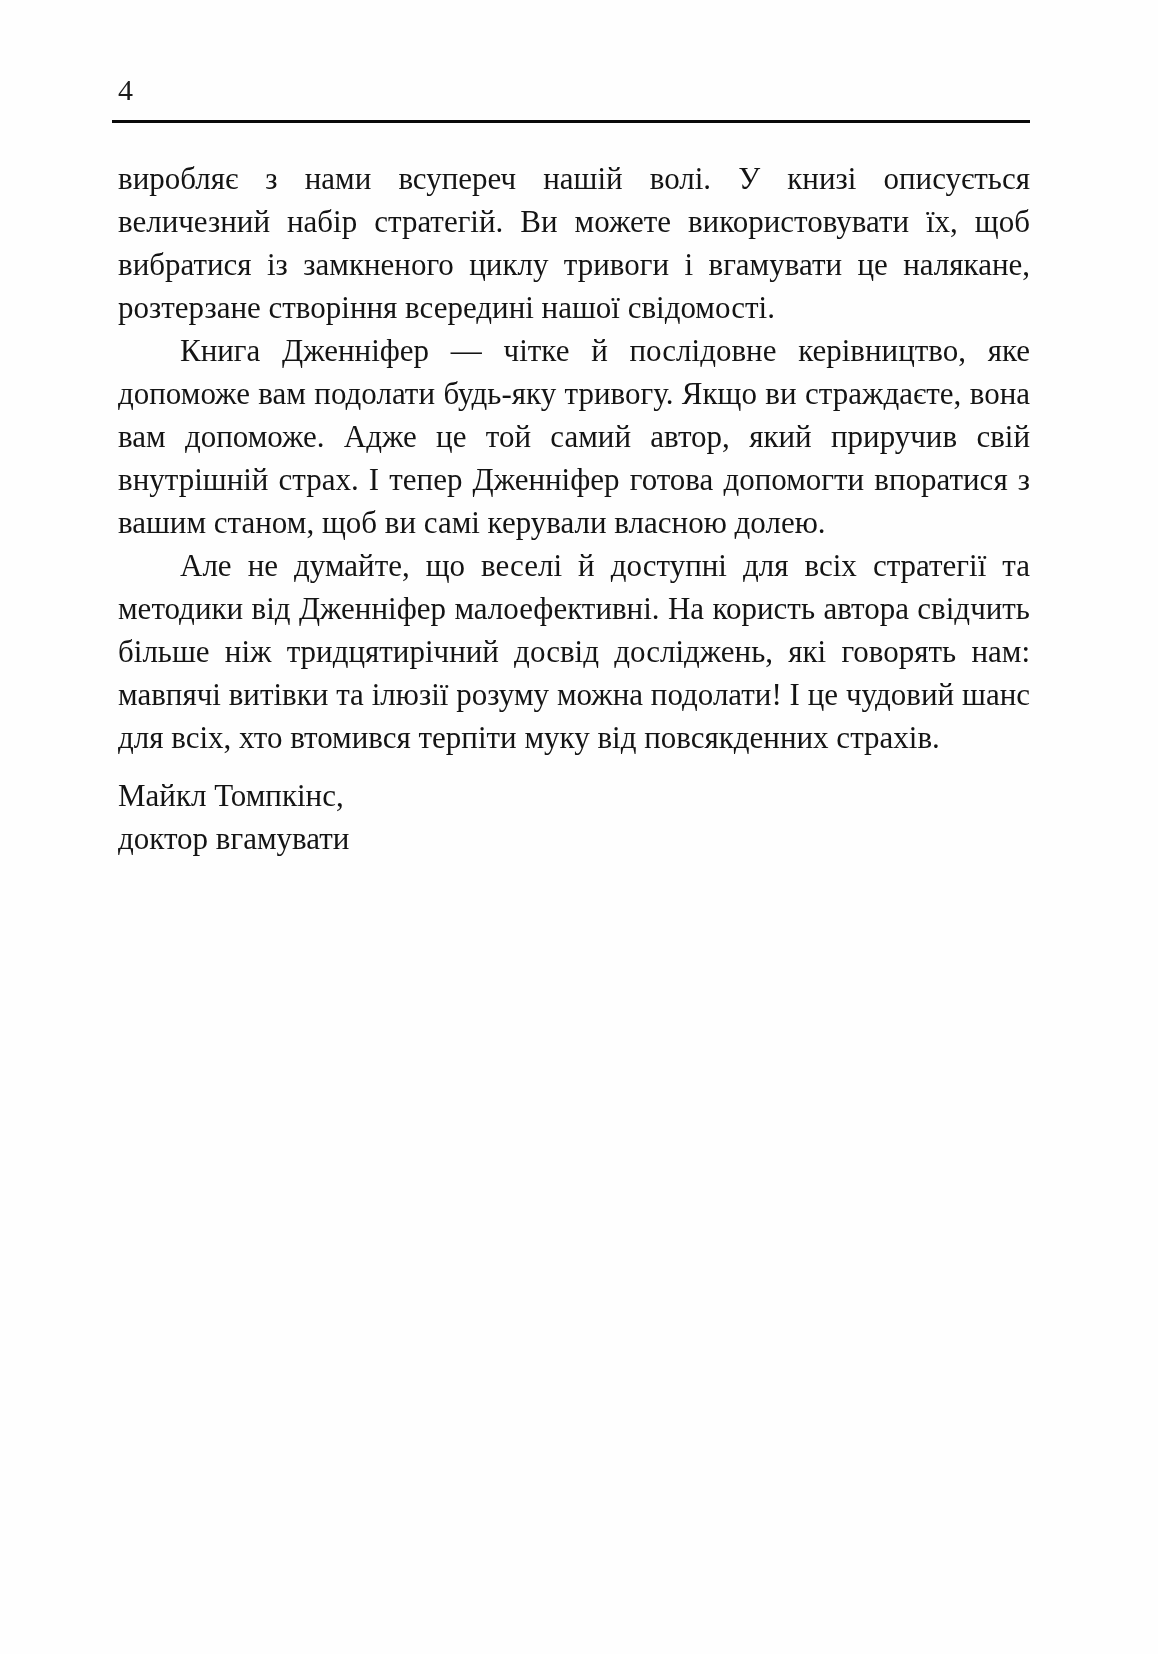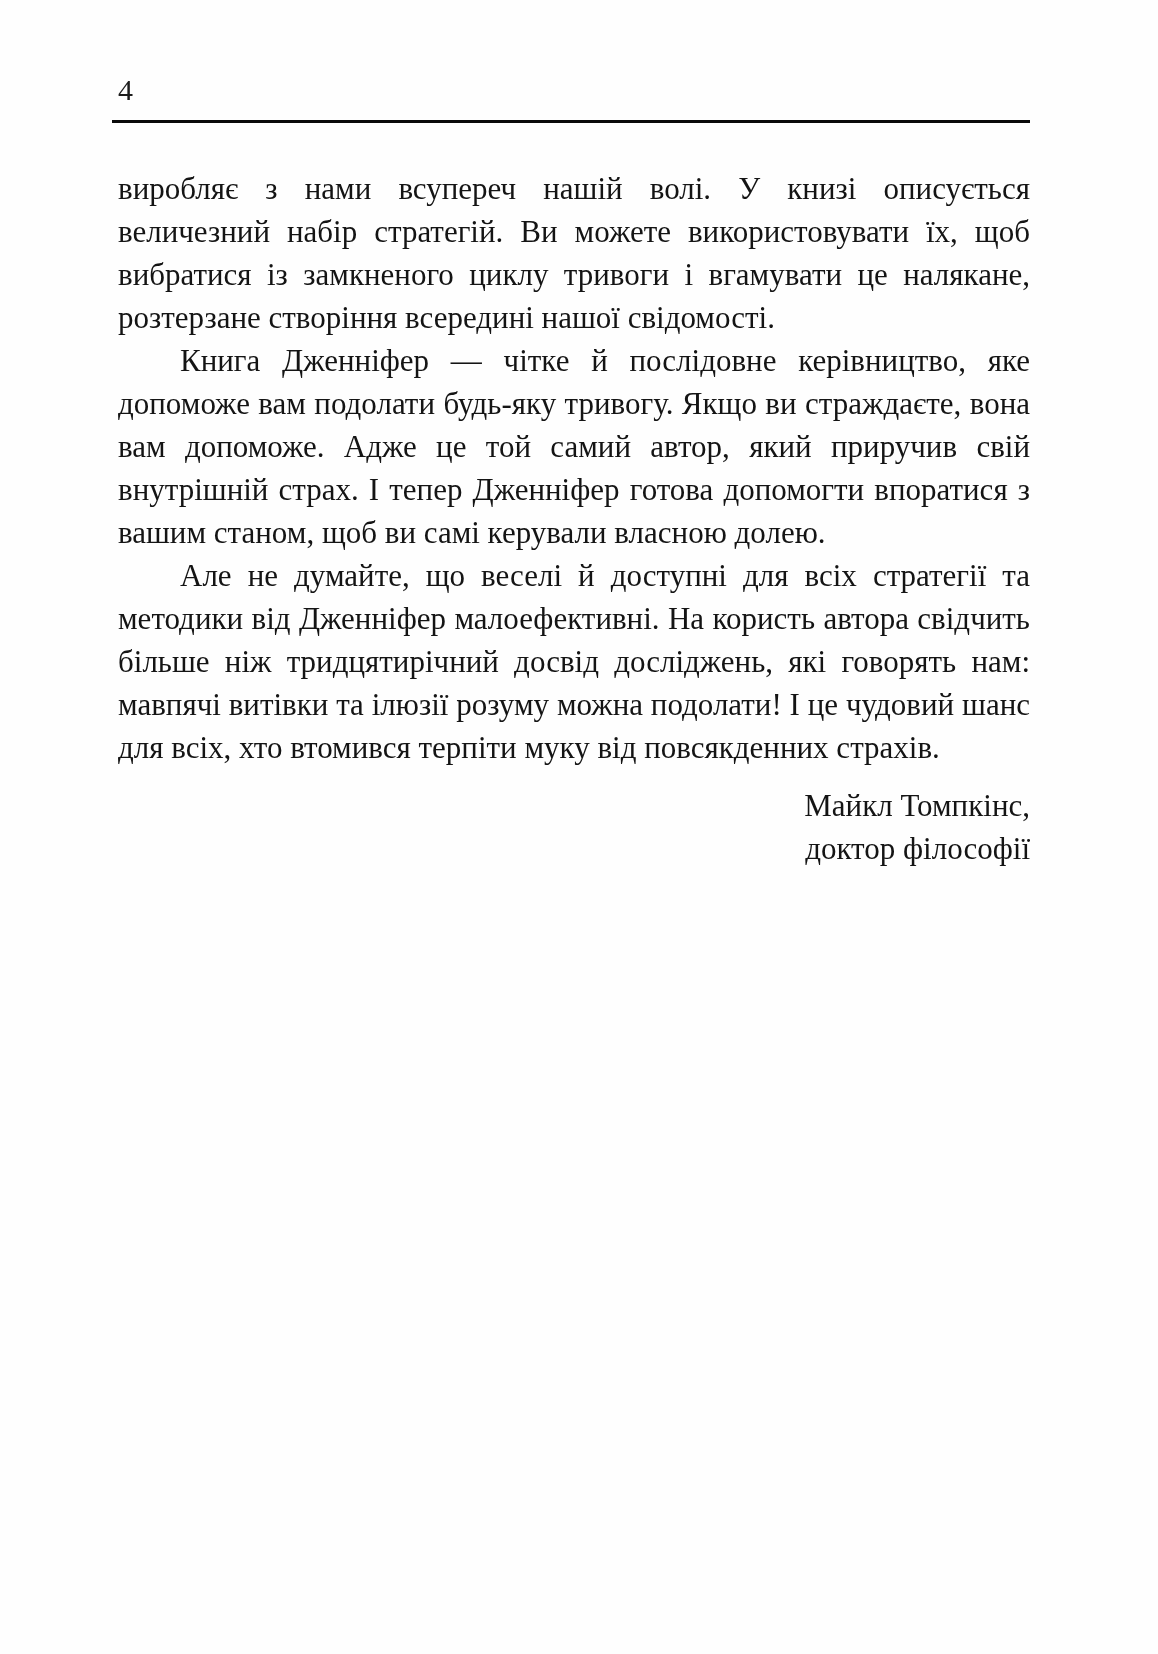--- a/index.html
+++ b/index.html
@@ -29,37 +29,37 @@
     position: absolute;
     left: 112px;
     top: 120px;
     width: 918px;
     height: 3px;
     background: #0a0a0a;
   }
   .body-text {
     position: absolute;
     left: 118px;
-    top: 167px;
+    top: 157px;
     width: 912px;
     font-size: 31px;
     line-height: 43px;
     text-align: justify;
     text-justify: inter-word;
   }
   .body-text p {
     margin: 0;
     padding: 0;
   }
   .body-text p.indent {
     text-indent: 62px;
   }
   .signature {
     margin-top: 15px;
-    text-align: right;
+    text-align: left;
     font-size: 31px;
     line-height: 43px;
   }
 </style>
 </head>
 <body>
 
 <div class="page">
 
   <div class="page-number">4</div>
@@ -69,18 +69,18 @@
   <div class="body-text">
 
     <p class="para">виробляє з нами всупереч нашій волі. У книзі описується величезний набір стратегій. Ви можете використовувати їх, щоб вибратися із замкненого циклу тривоги і вгамувати це налякане, розтерзане створіння всередині нашої свідомості.</p>
 
     <p class="para indent">Книга Дженніфер — чітке й послідовне керівництво, яке допоможе вам подолати будь-яку тривогу. Якщо ви страждаєте, вона вам допоможе. Адже це той самий автор, який приручив свій внутрішній страх. І тепер Дженніфер готова допомогти впоратися з вашим станом, щоб ви самі керували власною долею.</p>
 
     <p class="para indent">Але не думайте, що веселі й доступні для всіх стратегії та методики від Дженніфер малоефективні. На користь автора свідчить більше ніж тридцятирічний досвід досліджень, які говорять нам: мавпячі витівки та ілюзії розуму можна подолати! І це чудовий шанс для всіх, хто втомився терпіти муку від повсякденних страхів.</p>
 
     <div class="signature">
       <div>Майкл Томпкінс,</div>
-      <div>доктор філософії</div>
+      <div>доктор вгамувати</div>
     </div>
 
   </div>
 
 </div>
 
 </body></html>

